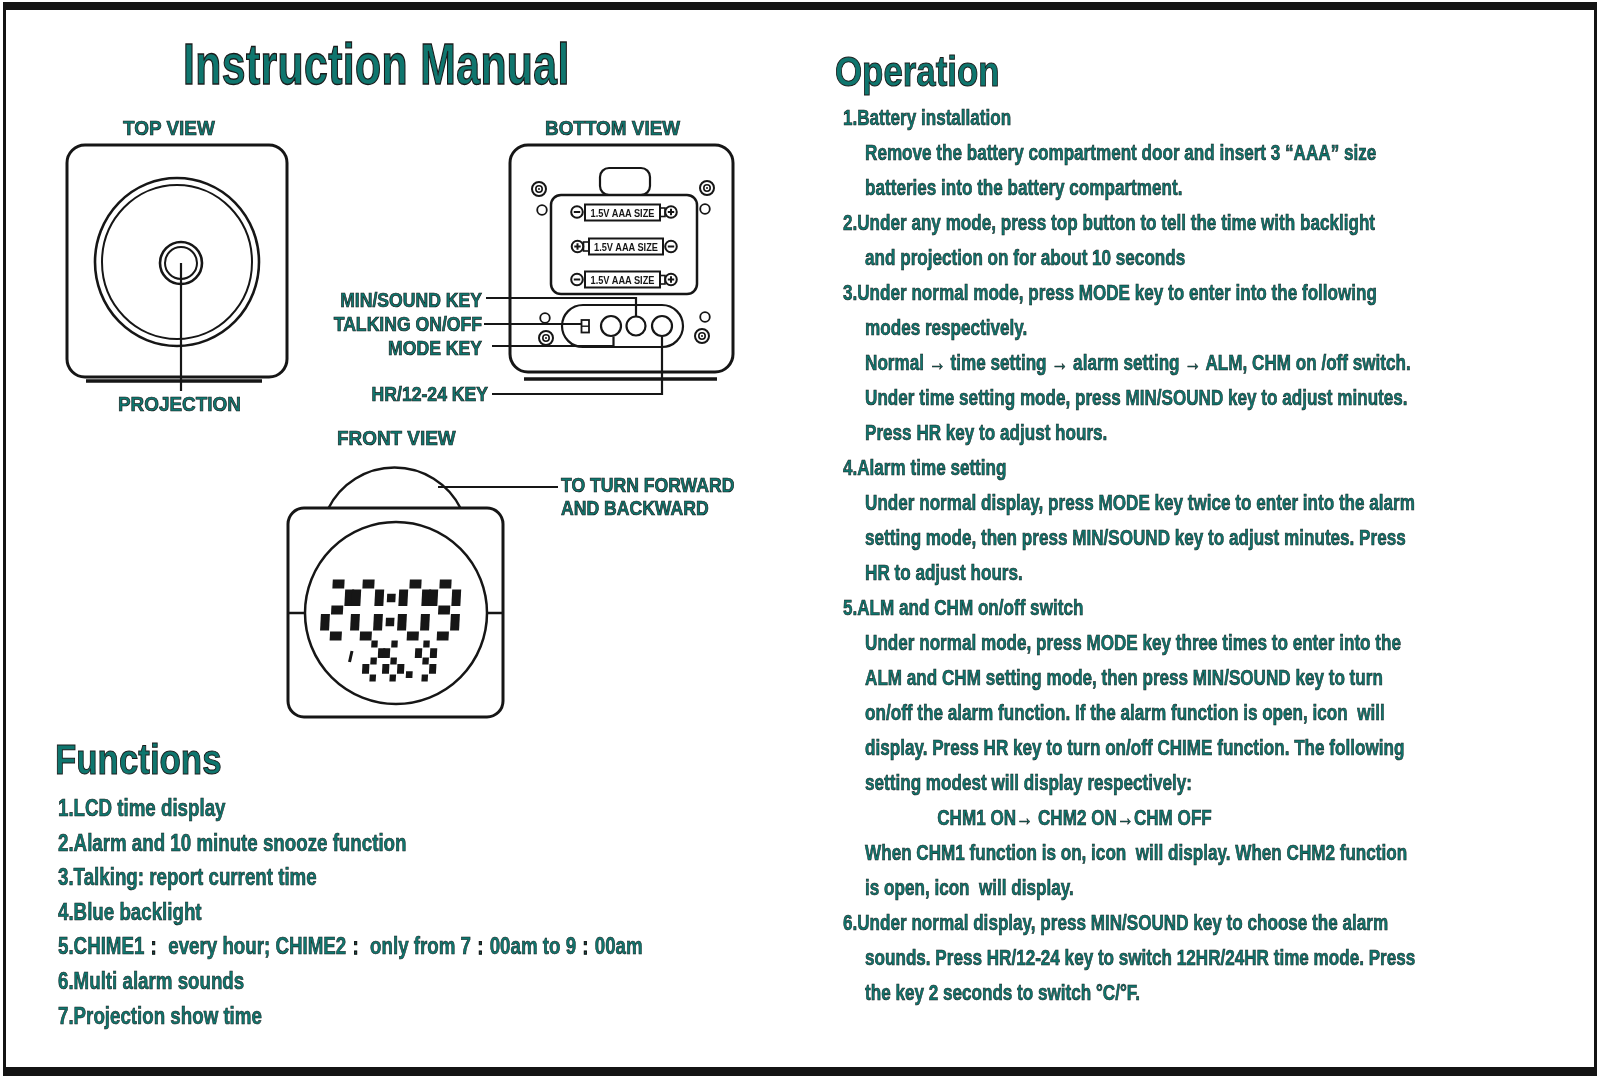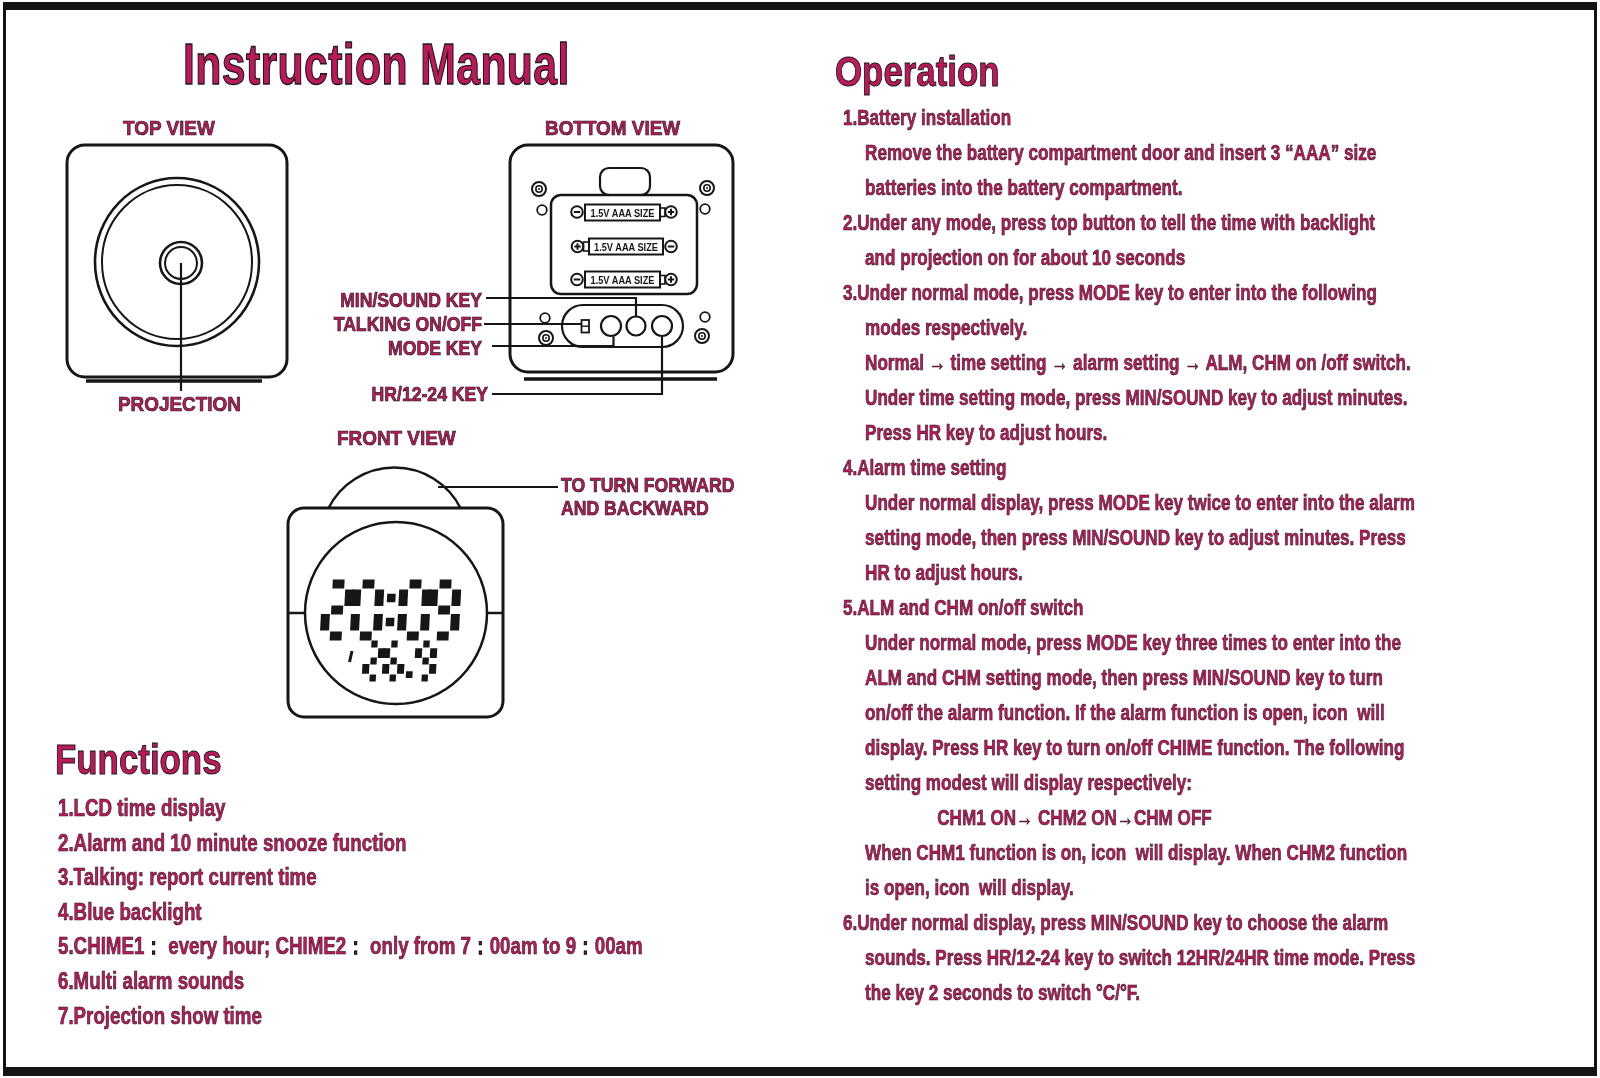--- a/index.html
+++ b/index.html
@@ -1,17 +1,17 @@
 <!DOCTYPE html>
 <html><head>
 <meta charset="utf-8">
 <style>
   html,body{margin:0;padding:0;background:#fff;}
   .page{position:relative;width:1600px;height:1078px;background:#ffffff;overflow:hidden;
-        font-family:"Liberation Sans","DejaVu Sans",sans-serif;color:#be185d;}
+        font-family:"Liberation Sans","DejaVu Sans",sans-serif;color:#0f766e;}
   .frame{position:absolute;left:3px;right:3px;top:2px;bottom:2px;
          border:3px solid #141414;border-top-width:8px;border-bottom-width:9px;}
   .abs{position:absolute;white-space:nowrap;font-weight:bold;}
   .title{left:183px;top:31px;font-size:57px;transform:scaleX(.75);transform-origin:left top;
          -webkit-text-stroke:1.4px #1a1a1a;letter-spacing:.5px;}
   .h-op{left:835px;top:48px;font-size:42px;transform:scaleX(.83);transform-origin:left top;
         -webkit-text-stroke:1px #1a1a1a;}
   .h-fn{left:55px;top:736px;font-size:42px;transform:scaleX(.83);transform-origin:left top;
         -webkit-text-stroke:1px #1a1a1a;}
   .viewlabel{font-size:21px;transform:scaleX(.9);transform-origin:left top;

